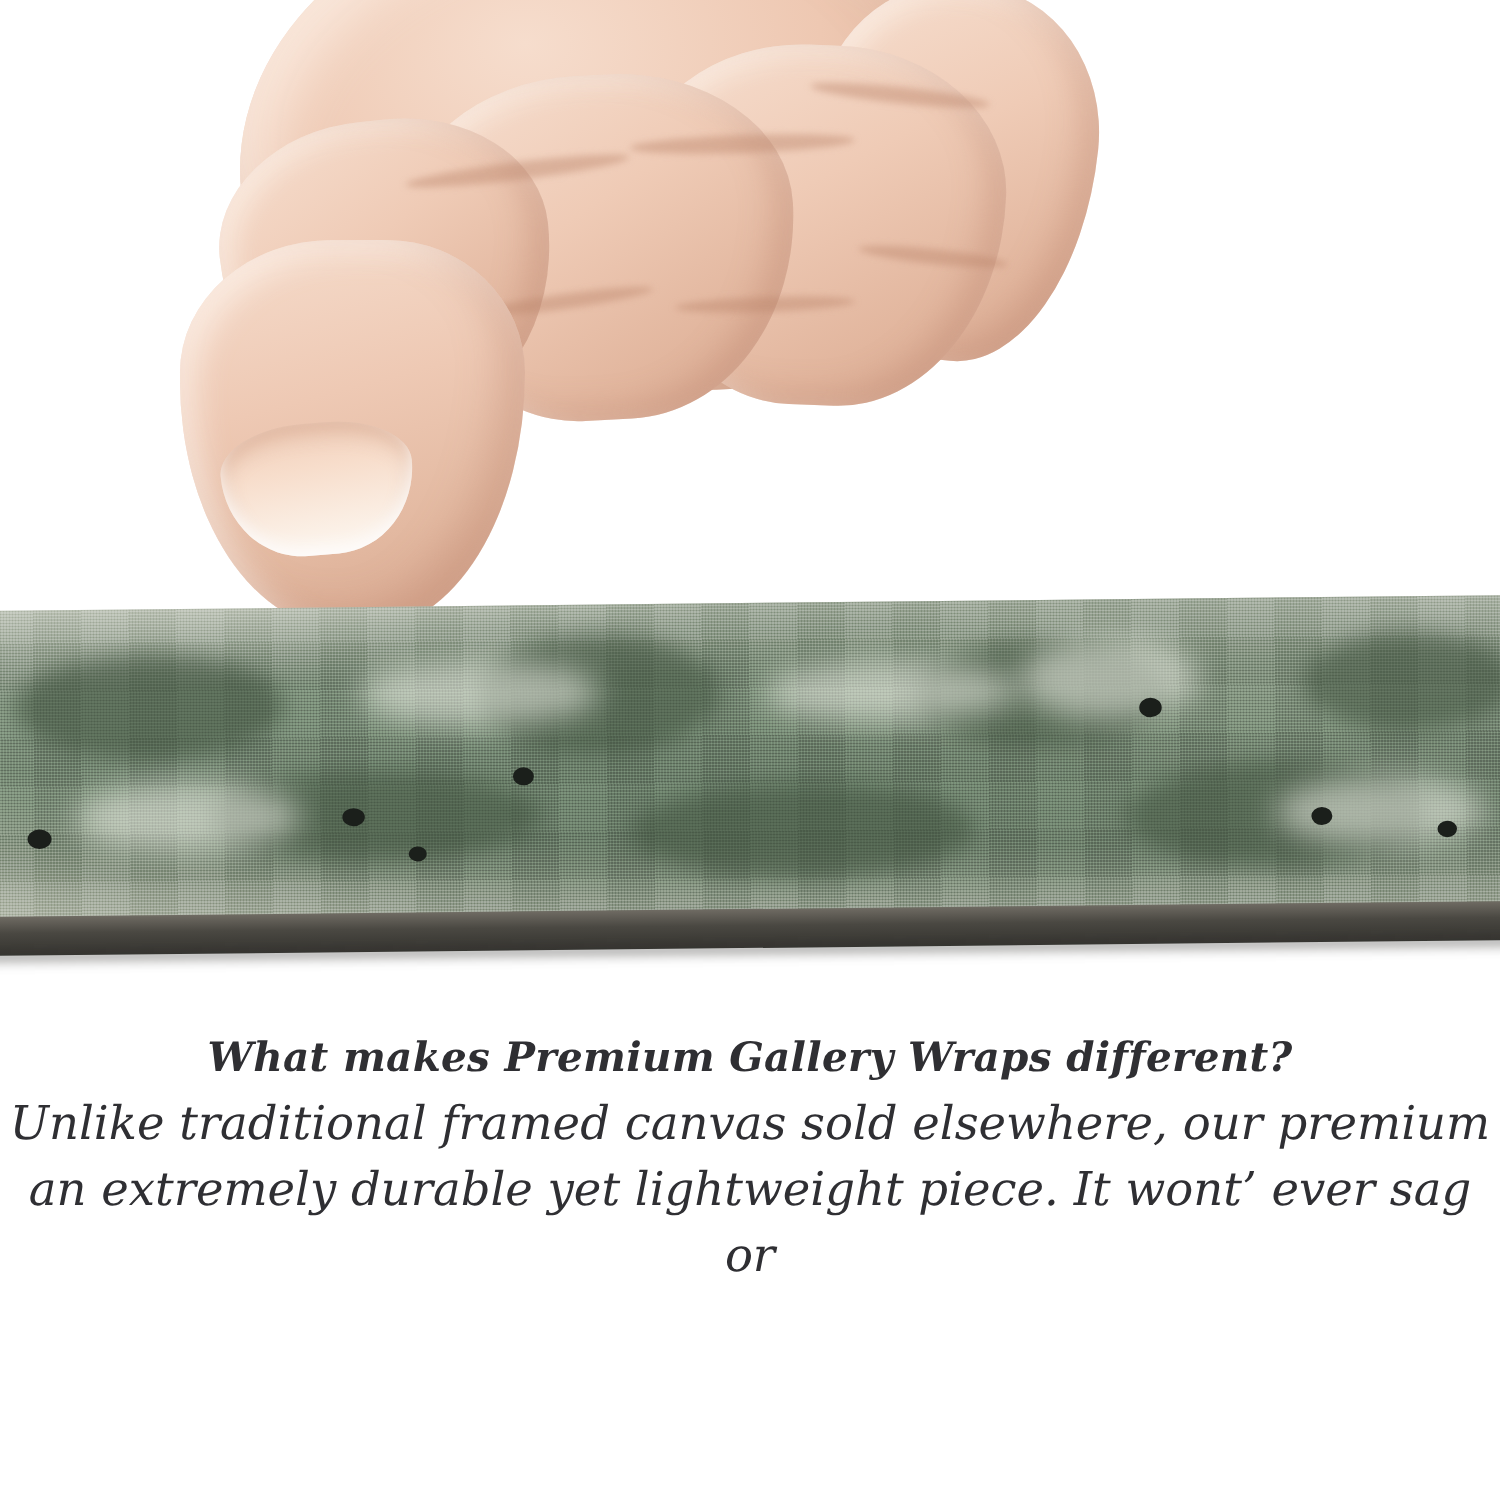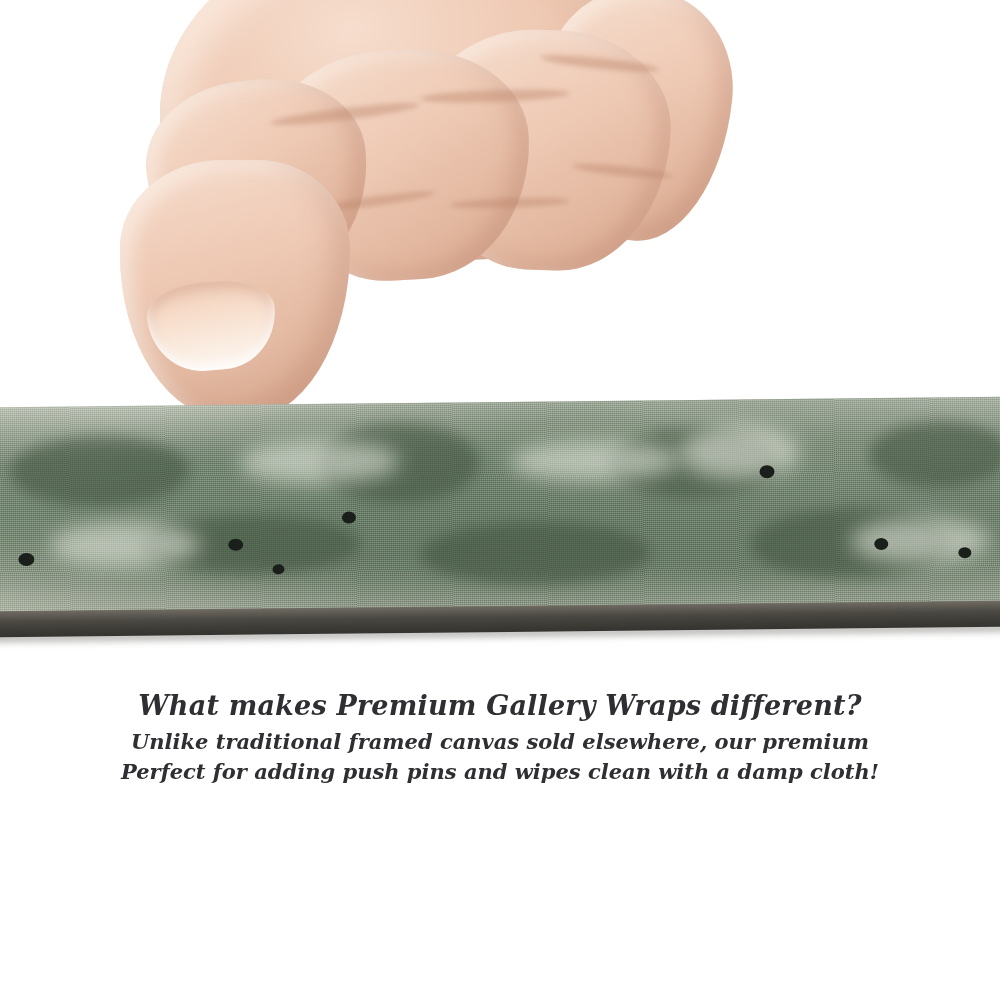--- a/index.html
+++ b/index.html
@@ -180,23 +180,23 @@
     color: #2f2f33;
   }
   .caption h2 {
     margin: 0 0 6px 0;
     font-size: 27px;
     font-weight: 700;
     letter-spacing: .2px;
   }
   .caption p {
     margin: 0;
-    font-size: 21px;
+    font-size: 31px;
     line-height: 1.42;
-    font-weight: 700;
+    font-weight: 400;
   }
   .caption p .ln { display: block; }
 </style>
 </head>
 <body>
 
 <div class="page">
 
   <div class="photo">
 
@@ -244,17 +244,17 @@
       </div>
       <div class="edge-dark"></div>
       <div class="edge-shadow"></div>
     </div>
   </div>
 
   <div class="caption">
     <h2>What makes Premium Gallery Wraps different?</h2>
     <p>
       <span class="ln">Unlike traditional framed canvas sold elsewhere, our premium</span>
-      <span class="ln">Perfect for adding push pins and wipes clean with a damp cloth!</span>
+      <span class="ln">an extremely durable yet lightweight piece. It wont’ ever sag or</span>
     </p>
   </div>
 
 </div>
 
 </body></html>

